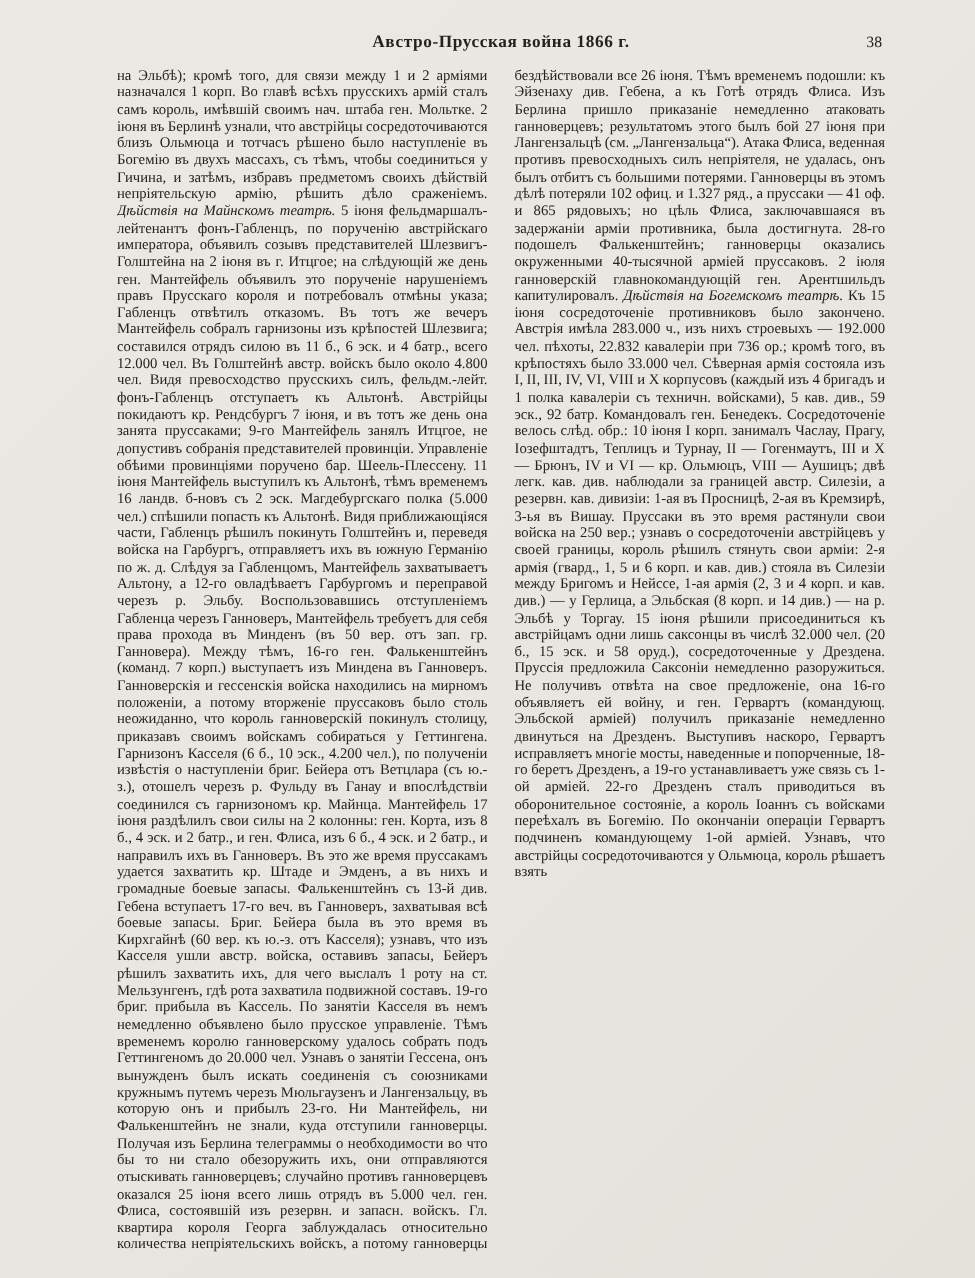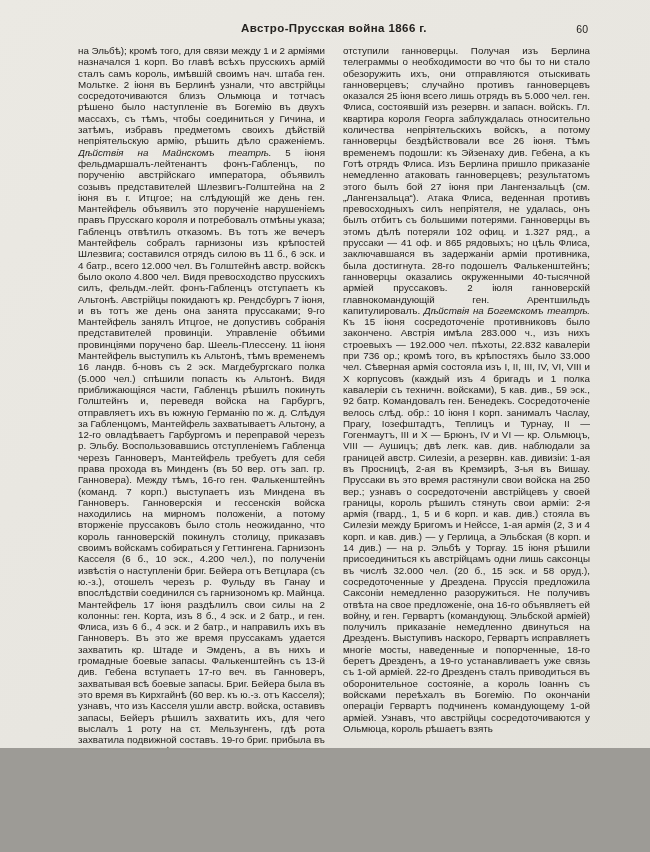--- a/index.html
+++ b/index.html
@@ -3,24 +3,24 @@
 <meta charset="utf-8">
 <style>
   html, body {
     margin: 0;
     padding: 0;
     background: #9d9b96;
   }
   .page {
     position: relative;
     width: 650px;
-    height: 748px;
+    height: 852px;
     background: linear-gradient(135deg, #ebe9e3 0%, #e8e6e0 55%, #e4e2db 100%);
     overflow: hidden;
-    font-family: Liberation Sans, sans-serif;
+    font-family: Liberation Serif, serif;
     color: #24221f;
   }
   .running-head {
     position: absolute;
     top: 22px;
     left: 78px;
     width: 512px;
     text-align: center;
     font-size: 11.5px;
     font-weight: bold;
@@ -52,17 +52,17 @@
   .seg { white-space: normal; }
   .seg-italic { font-style: italic; }
 </style>
 </head>
 <body>
 
 <div class="page">
 
   <div class="running-head">Австро-Прусская война 1866 г.</div>
 
-  <div class="page-number">60</div>
+  <div class="page-number">38</div>
 
   <div class="article"><span class="seg seg-normal">на Эльбѣ); кромѣ того, для связи между 1 и 2 арміями назначался 1 корп. Во главѣ всѣхъ прусскихъ армій сталъ самъ король, имѣвшій своимъ нач. штаба ген. Мольтке. 2 іюня въ Берлинѣ узнали, что австрійцы сосредоточиваются близъ Ольмюца и тотчасъ рѣшено было наступленіе въ Богемію въ двухъ массахъ, съ тѣмъ, чтобы соединиться у Гичина, и затѣмъ, избравъ предметомъ своихъ дѣйствій непріятельскую армію, рѣшить дѣло сраженіемъ. </span><span class="seg seg-italic">Дѣйствія на Майнскомъ театрѣ.</span><span class="seg seg-normal"> 5 іюня фельдмаршалъ-лейтенантъ фонъ-Габленцъ, по порученію австрійскаго императора, объявилъ созывъ представителей Шлезвигъ-Голштейна на 2 іюня въ г. Итцгое; на слѣдующій же день ген. Мантейфель объявилъ это порученіе нарушеніемъ правъ Прусскаго короля и потребовалъ отмѣны указа; Габленцъ отвѣтилъ отказомъ. Въ тотъ же вечеръ Мантейфель собралъ гарнизоны изъ крѣпостей Шлезвига; составился отрядъ силою въ 11 б., 6 эск. и 4 батр., всего 12.000 чел. Въ Голштейнѣ австр. войскъ было около 4.800 чел. Видя превосходство прусскихъ силъ, фельдм.-лейт. фонъ-Габленцъ отступаетъ къ Альтонѣ. Австрійцы покидаютъ кр. Рендсбургъ 7 іюня, и въ тотъ же день она занята пруссаками; 9-го Мантейфель занялъ Итцгое, не допустивъ собранія представителей провинціи. Управленіе обѣими провинціями поручено бар. Шеель-Плессену. 11 іюня Мантейфель выступилъ къ Альтонѣ, тѣмъ временемъ 16 ландв. б-новъ съ 2 эск. Магдебургскаго полка (5.000 чел.) спѣшили попасть къ Альтонѣ. Видя приближающіяся части, Габленцъ рѣшилъ покинуть Голштейнъ и, переведя войска на Гарбургъ, отправляетъ ихъ въ южную Германію по ж. д. Слѣдуя за Габленцомъ, Мантейфель захватываетъ Альтону, а 12-го овладѣваетъ Гарбургомъ и переправой черезъ р. Эльбу. Воспользовавшись отступленіемъ Габленца черезъ Ганноверъ, Мантейфель требуетъ для себя права прохода въ Минденъ (въ 50 вер. отъ зап. гр. Ганновера). Между тѣмъ, 16-го ген. Фалькенштейнъ (команд. 7 корп.) выступаетъ изъ Миндена въ Ганноверъ. Ганноверскія и гессенскія войска находились на мирномъ положеніи, а потому вторженіе пруссаковъ было столь неожиданно, что король ганноверскій покинулъ столицу, приказавъ своимъ войскамъ собираться у Геттингена. Гарнизонъ Касселя (6 б., 10 эск., 4.200 чел.), по полученіи извѣстія о наступленіи бриг. Бейера отъ Ветцлара (съ ю.-з.), отошелъ черезъ р. Фульду въ Ганау и впослѣдствіи соединился съ гарнизономъ кр. Майнца. Мантейфель 17 іюня раздѣлилъ свои силы на 2 колонны: ген. Корта, изъ 8 б., 4 эск. и 2 батр., и ген. Флиса, изъ 6 б., 4 эск. и 2 батр., и направилъ ихъ въ Ганноверъ. Въ это же время пруссакамъ удается захватить кр. Штаде и Эмденъ, а въ нихъ и громадные боевые запасы. Фалькенштейнъ съ 13-й див. Гебена вступаетъ 17-го веч. въ Ганноверъ, захватывая всѣ боевые запасы. Бриг. Бейера была въ это время въ Кирхгайнѣ (60 вер. къ ю.-з. отъ Касселя); узнавъ, что изъ Касселя ушли австр. войска, оставивъ запасы, Бейеръ рѣшилъ захватить ихъ, для чего выслалъ 1 роту на ст. Мельзунгенъ, гдѣ рота захватила подвижной составъ. 19-го бриг. прибыла въ Кассель. По занятіи Касселя въ немъ немедленно объявлено было прусское управленіе. Тѣмъ временемъ королю ганноверскому удалось собрать подъ Геттингеномъ до 20.000 чел. Узнавъ о занятіи Гессена, онъ вынужденъ былъ искать соединенія съ союзниками кружнымъ путемъ черезъ Мюльгаузенъ и Лангензальцу, въ которую онъ и прибылъ 23-го. Ни Мантейфель, ни Фалькенштейнъ не знали, куда отступили ганноверцы. Получая изъ Берлина телеграммы о необходимости во что бы то ни стало обезоружить ихъ, они отправляются отыскивать ганноверцевъ; случайно противъ ганноверцевъ оказался 25 іюня всего лишь отрядъ въ 5.000 чел. ген. Флиса, состоявшій изъ резервн. и запасн. войскъ. Гл. квартира короля Георга заблуждалась относительно количества непріятельскихъ войскъ, а потому ганноверцы бездѣйствовали все 26 іюня. Тѣмъ временемъ подошли: къ Эйзенаху див. Гебена, а къ Готѣ отрядъ Флиса. Изъ Берлина пришло приказаніе немедленно атаковать ганноверцевъ; результатомъ этого былъ бой 27 іюня при Лангензальцѣ (см. „Лангензальца“). Атака Флиса, веденная противъ превосходныхъ силъ непріятеля, не удалась, онъ былъ отбитъ съ большими потерями. Ганноверцы въ этомъ дѣлѣ потеряли 102 офиц. и 1.327 ряд., а пруссаки — 41 оф. и 865 рядовыхъ; но цѣль Флиса, заключавшаяся въ задержаніи арміи противника, была достигнута. 28-го подошелъ Фалькенштейнъ; ганноверцы оказались окруженными 40-тысячной арміей пруссаковъ. 2 іюля ганноверскій главнокомандующій ген. Арентшильдъ капитулировалъ. </span><span class="seg seg-italic">Дѣйствія на Богемскомъ театрѣ.</span><span class="seg seg-normal"> Къ 15 іюня сосредоточеніе противниковъ было закончено. Австрія имѣла 283.000 ч., изъ нихъ строевыхъ — 192.000 чел. пѣхоты, 22.832 кавалеріи при 736 ор.; кромѣ того, въ крѣпостяхъ было 33.000 чел. Сѣверная армія состояла изъ I, II, III, IV, VI, VIII и X корпусовъ (каждый изъ 4 бригадъ и 1 полка кавалеріи съ техничн. войсками), 5 кав. див., 59 эск., 92 батр. Командовалъ ген. Бенедекъ. Сосредоточеніе велось слѣд. обр.: 10 іюня I корп. занималъ Часлау, Прагу, Іозефштадтъ, Теплицъ и Турнау, II — Гогенмаутъ, III и X — Брюнъ, IV и VI — кр. Ольмюцъ, VIII — Аушицъ; двѣ легк. кав. див. наблюдали за границей австр. Силезіи, а резервн. кав. дивизіи: 1-ая въ Просницѣ, 2-ая въ Кремзирѣ, 3-ья въ Вишау. Пруссаки въ это время растянули свои войска на 250 вер.; узнавъ о сосредоточеніи австрійцевъ у своей границы, король рѣшилъ стянуть свои арміи: 2-я армія (гвард., 1, 5 и 6 корп. и кав. див.) стояла въ Силезіи между Бригомъ и Нейссе, 1-ая армія (2, 3 и 4 корп. и кав. див.) — у Герлица, а Эльбская (8 корп. и 14 див.) — на р. Эльбѣ у Торгау. 15 іюня рѣшили присоединиться къ австрійцамъ одни лишь саксонцы въ числѣ 32.000 чел. (20 б., 15 эск. и 58 оруд.), сосредоточенные у Дрездена. Пруссія предложила Саксоніи немедленно разоружиться. Не получивъ отвѣта на свое предложеніе, она 16-го объявляетъ ей войну, и ген. Гервартъ (командующ. Эльбской арміей) получилъ приказаніе немедленно двинуться на Дрезденъ. Выступивъ наскоро, Гервартъ исправляетъ многіе мосты, наведенные и попорченные, 18-го беретъ Дрезденъ, а 19-го устанавливаетъ уже связь съ 1-ой арміей. 22-го Дрезденъ сталъ приводиться въ оборонительное состояніе, а король Іоаннъ съ войсками переѣхалъ въ Богемію. По окончаніи операціи Гервартъ подчиненъ командующему 1-ой арміей. Узнавъ, что австрійцы сосредоточиваются у Ольмюца, король рѣшаетъ взять</span></div>
 
 </div>
 
 </body></html>

